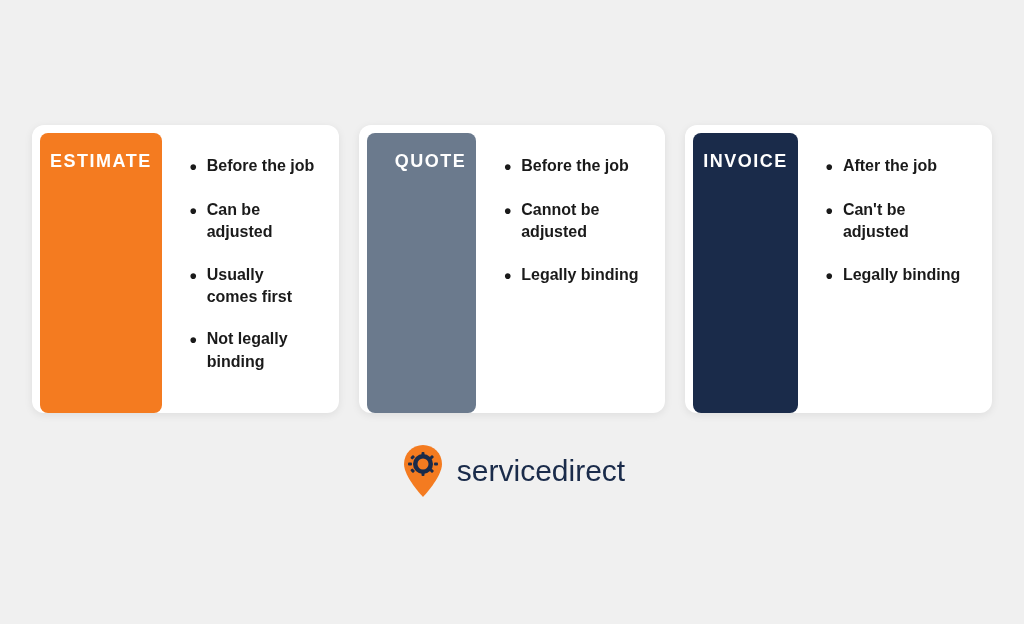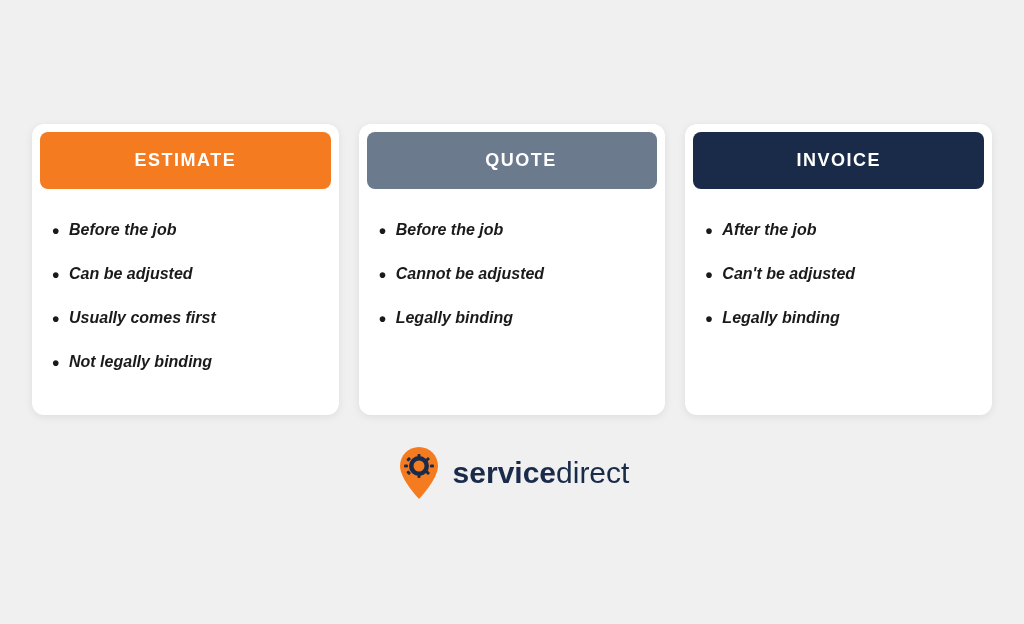--- a/index.html
+++ b/index.html
@@ -18,21 +18,20 @@
     .comparison-container {
       display: flex;
       gap: 20px;
       width: 960px;
       margin-bottom: 30px;
     }
 
     .column {
       flex: 1;
       display: flex;
-      flex-direction: column;
       border-radius: 12px;
       overflow: hidden;
       background: white;
       box-shadow: 0 2px 8px rgba(0,0,0,0.08);
     }
 
     .column-header {
       padding: 18px 10px;
       text-align: center;
       font-weight: 800;
@@ -43,21 +42,20 @@
       margin: 8px 8px 0 8px;
     }
 
     .estimate-header { background-color: #f47b20; }
     .quote-header { background-color: #6b7a8d; padding-left: 28px; }
     .invoice-header { background-color: #1a2b4a; }
 
     .column-body {
       padding: 20px 20px 30px 20px;
       flex: 1;
-      font-style: italic;
     }
 
     .column-body ul {
       list-style: none;
       padding: 0;
     }
 
     .column-body ul li {
       padding: 10px 0 10px 0;
       font-weight: 700;
@@ -89,21 +87,21 @@
       position: relative;
     }
 
     .logo-text {
       font-size: 30px;
       font-weight: 400;
       color: #1a2b4a;
     }
 
     .logo-text span.bold {
-      font-weight: 700;
+      font-weight: 400;
     }
 
     .logo-text span.light {
       font-weight: 400;
     }
   </style>
 </head>
 <body>
 
 <div class="comparison-container">

